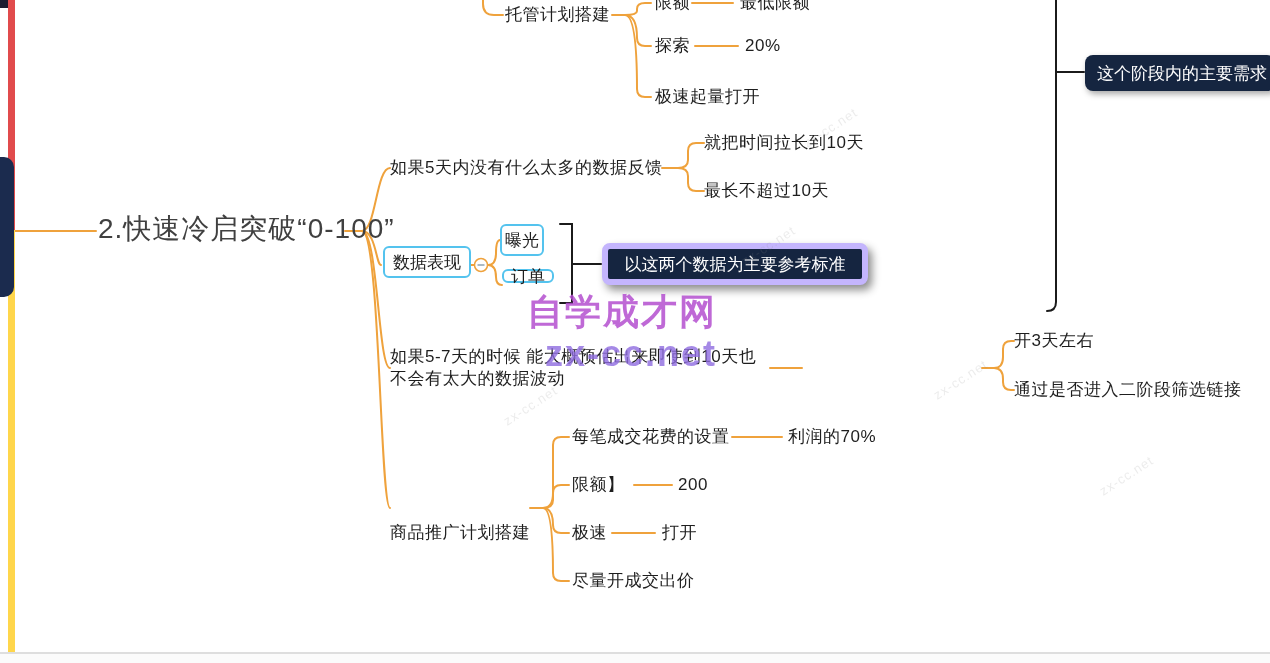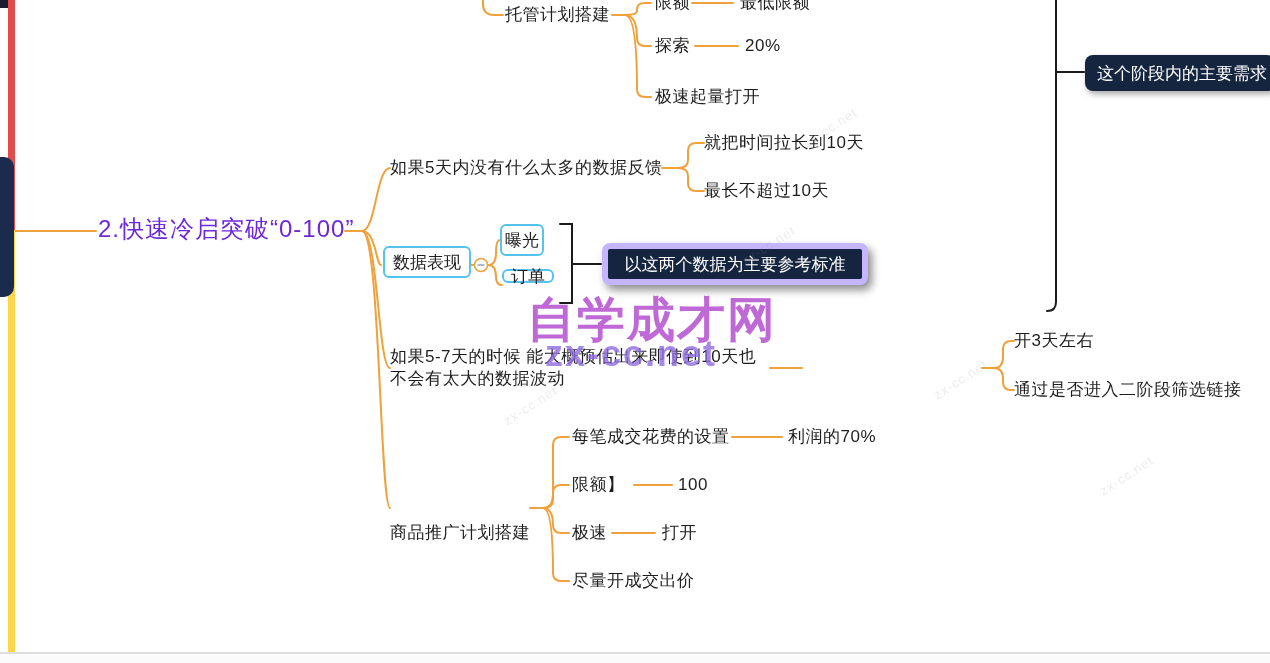--- a/index.html
+++ b/index.html
@@ -2,42 +2,42 @@
 <html><head>
 <meta charset="utf-8">
 <style>
   * { margin:0; padding:0; box-sizing:border-box; }
   html,body { width:1270px; height:663px; overflow:hidden; }
   body { font-family:"Liberation Sans","DejaVu Sans",sans-serif; background:#fff; }
   #canvas { position:relative; width:1270px; height:663px; background:#ffffff; overflow:hidden; }
   svg.lines { position:absolute; left:0; top:0; width:1270px; height:663px; pointer-events:none; }
 
   .node { position:absolute; white-space:nowrap; font-size:17px; color:#1e1e1e; letter-spacing:0.5px; line-height:22px; }
-  .node-main { font-size:24px; color:#6d28d9; letter-spacing:1px; }
+  .node-main { font-size:28px; color:#404040; letter-spacing:1px; }
 
   .box-node { position:absolute; display:flex; align-items:center; justify-content:center;
               background:#ffffff; border:2px solid #54C3EE; border-radius:6px;
               font-size:17px; color:#1e1e1e; white-space:nowrap; }
 
   .dark-box { position:absolute; display:flex; align-items:center; justify-content:center;
               background:#152540; border-radius:8px; color:#ffffff; font-size:17px;
               white-space:nowrap; overflow:hidden; }
   .callout   { border:6px solid #c4b5fd; box-shadow:4px 5px 8px rgba(0,0,0,0.45);font-family:Liberation Serif, serif; }
   .stage     { box-shadow:2px 3px 6px rgba(0,0,0,0.35); padding:0 12px; justify-content:flex-start; }
 
   .strip { position:absolute; left:8px; width:7px; }
   .strip-red    { top:0;   height:230px; background:#E14B4C; }
   .strip-yellow { top:230px; height:425px; background:#FFD64B; }
 
   .left-collapsed { position:absolute; left:-12px; top:157px; width:26px; height:140px;
                     background:#1B2B4E; border-radius:10px; }
 
   .corner-frag { position:absolute; left:0; top:0; width:10px; height:8px; background:#1c1c30; }
 
-  .wm-main1 { position:absolute; left:527px; top:288px; font-size:48px; font-weight:bold;
+  .wm-main1 { position:absolute; left:527px; top:288px; font-size:36px; font-weight:bold;
               color:#B44FD0; opacity:0.85; letter-spacing:2px; white-space:nowrap; }
   .wm-main2 { position:absolute; left:545px; top:333px; font-size:36px; font-weight:bold;
               color:#8F6CE0; opacity:0.8; letter-spacing:2px; white-space:nowrap; }
   .wm-faint { position:absolute; font-size:13px; color:#8a8a8a; opacity:0.16;
               transform:rotate(-33deg); letter-spacing:1px; white-space:nowrap; }
 
   .scrollbar-track { position:absolute; left:0; top:652px; width:1270px; height:2px; background:#dedede; }
   .bottom-strip { position:absolute; left:0; top:654px; width:1270px; height:9px; background:#fbfbfb; }
 </style>
 </head>
@@ -118,21 +118,21 @@
     <div>如果5-7天的时候  能大概预估出来即使到10天也</div>
     <div>不会有太大的数据波动</div>
   </div>
   <div class="node" style="left:1014px; top:330px;">开3天左右</div>
   <div class="node" style="left:1014px; top:379px;">通过是否进入二阶段筛选链接</div>
 
   <div class="node" style="left:390px; top:522px;text-align:right;">商品推广计划搭建</div>
   <div class="node" style="left:572px; top:426px;">每笔成交花费的设置</div>
   <div class="node" style="left:788px; top:426px;">利润的70%</div>
   <div class="node" style="left:572px; top:474px;">限额】</div>
-  <div class="node" style="left:678px; top:474px;">100</div>
+  <div class="node" style="left:678px; top:474px;">200</div>
   <div class="node" style="left:572px; top:522px;">极速</div>
   <div class="node" style="left:662px; top:522px;">打开</div>
   <div class="node" style="left:572px; top:570px;">尽量开成交出价</div>
 
   <div class="dark-box stage" style="left:1085px; top:55px; width:190px; height:36px;">这个阶段内的主要需求</div>
 
   <div class="wm-main1">自学成才网</div>
   <div class="wm-main2">zx-cc.net</div>
   <div class="wm-faint" style="left:738px; top:238px;">zx-cc.net</div>
   <div class="wm-faint" style="left:500px; top:398px;">zx-cc.net</div>

